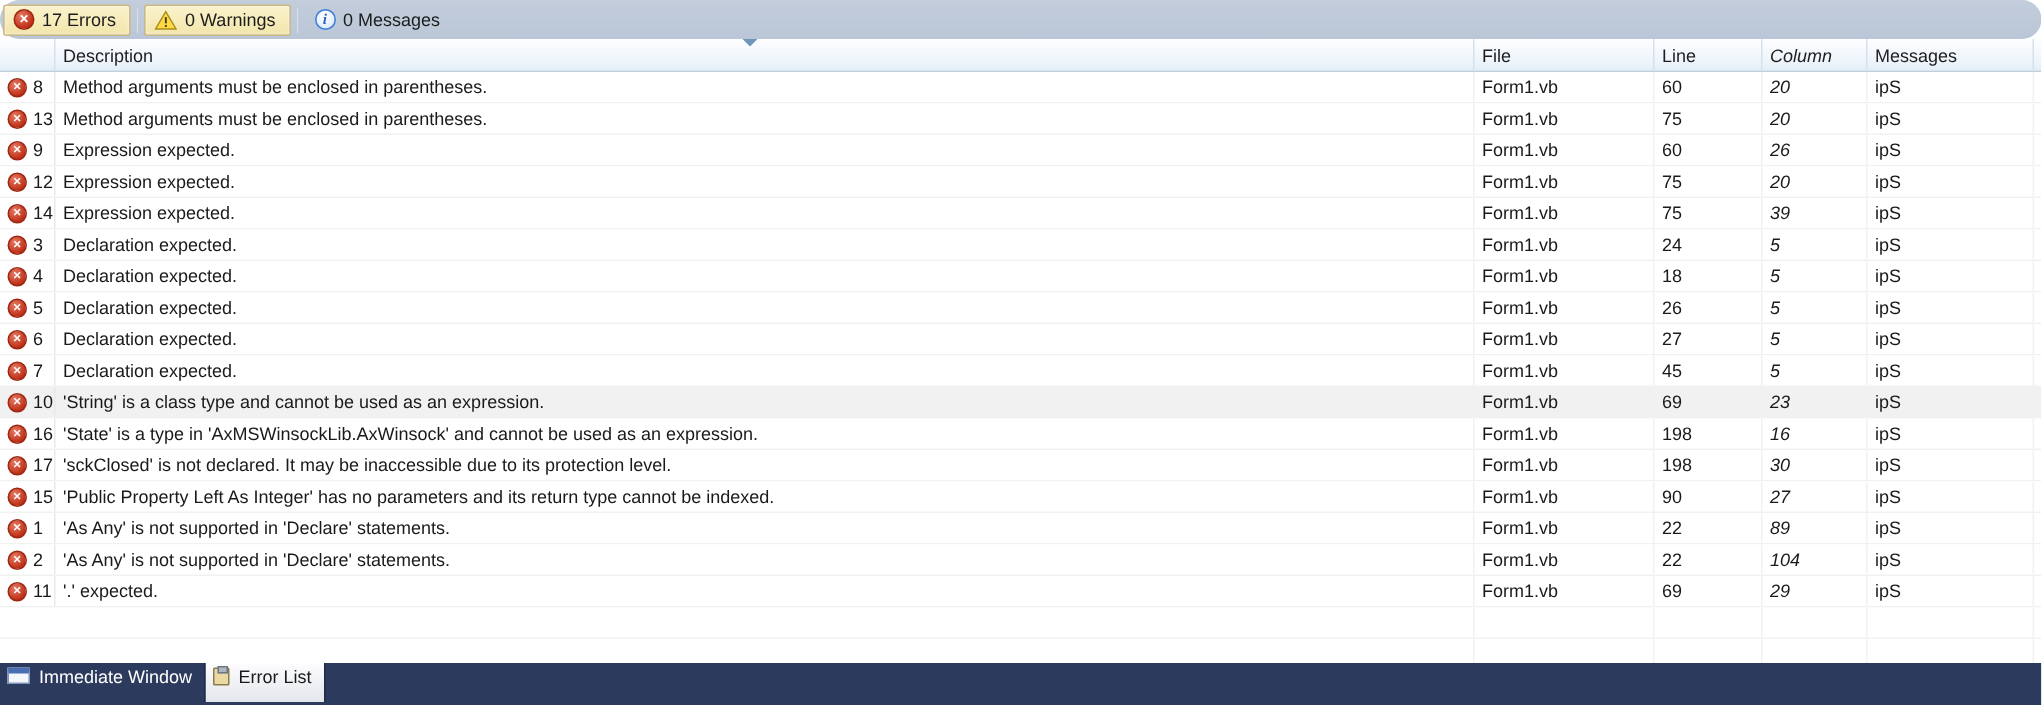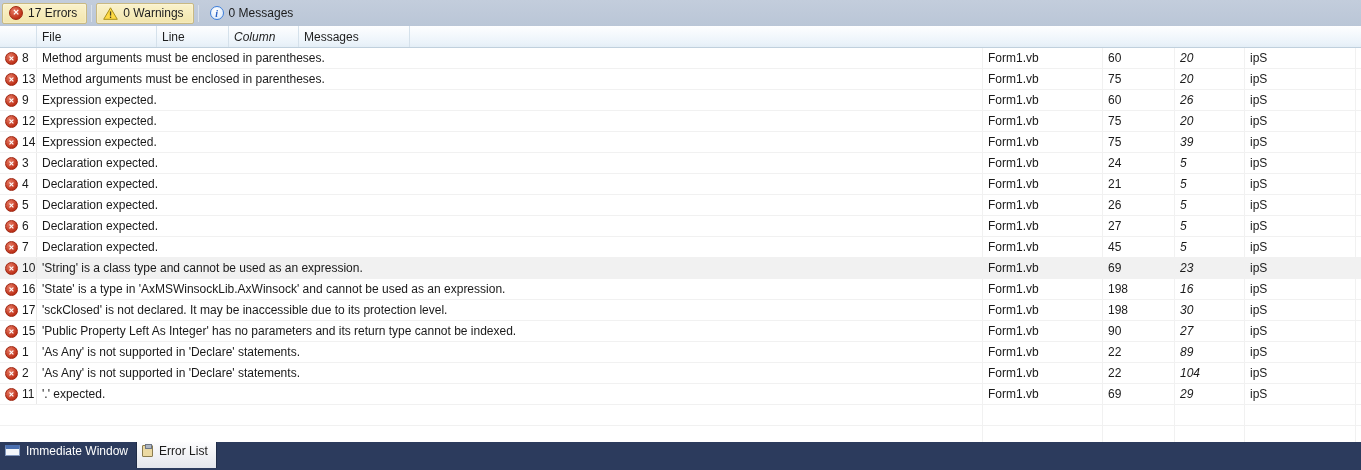--- a/index.html
+++ b/index.html
@@ -1,21 +1,21 @@
 <!DOCTYPE html>
 <html><head>
 <meta charset="utf-8">
 <style>
   * { box-sizing: border-box; margin: 0; padding: 0; }
   html, body { width: 1361px; height: 470px; overflow: hidden; }
   body { font-family: "Liberation Sans", sans-serif; font-size: 12px; color: #1a1a1a; background: #fff; }
   .app { position: relative; width: 1361px; height: 470px; background: #fff; overflow: hidden; }
 
   
-  .toolbar { height: 26px; background: linear-gradient(#C3CDDC, #BAC6D7); display: flex; align-items: center; padding-left: 2px; }
+  .toolbar { height: 26px; background: linear-gradient(#C3CDDC, #BAC6D7); display: flex; align-items: center; padding-left: 2px; border-radius: 13px; }
   .tb-btn { display: flex; align-items: center; gap: 5px; height: 21px; padding: 0 9px 0 6px; border-radius: 2px; cursor: default; }
   .tb-btn.pressed { background: linear-gradient(#FAF2CB, #F2E5AC); border: 1px solid #C9B982; box-shadow: inset 0 0 2px rgba(255,255,255,.8); }
   .tb-btn.flat { background: transparent; border: 1px solid transparent; }
   .tb-sep { width: 1px; height: 17px; background: #95A3B6; border-right: 1px solid #D9E0EA; margin: 0 4px; }
   .tb-label { white-space: nowrap; color: #1c1c1c; }
 
   
   .icon-error { width: 14px; height: 14px; border-radius: 50%; background: radial-gradient(circle at 35% 30%, #E77A63, #BE3018 72%);
     display: inline-flex; align-items: center; justify-content: center; flex: 0 0 auto;
     color: #fff; font-size: 8px; font-weight: bold; line-height: 1; border: 1px solid #9E2712; }
@@ -87,20 +87,24 @@
     </div>
     <div class="tb-sep"></div>
     <div class="tb-btn flat">
       <span class="icon-info"></span>
       <span class="tb-label">0 Messages</span>
     </div>
   </div>
 
   <div class="grid-header">
     <div class="gh-cell c-iconnum"></div>
+    <div class="gh-cell c-desc sep">
+      <span>Description</span>
+      <span class="sort-arrow"></span>
+    </div>
     <div class="gh-cell c-file sep">
       <span>File</span>
     </div>
     <div class="gh-cell c-line sep">
       <span>Line</span>
     </div>
     <div class="gh-cell c-col sep">
       <span>Column</span>
     </div>
     <div class="gh-cell c-proj sep">
@@ -182,21 +186,21 @@
       <div class="cell c-proj vline">ipS</div>
       <div class="cell c-tail vline"></div>
     </div>
       <div class="row">
       <div class="cell c-iconnum">
         <span class="icon-error"></span>
         <span class="num">4</span>
       </div>
       <div class="cell c-desc">Declaration expected.</div>
       <div class="cell c-file vline">Form1.vb</div>
-      <div class="cell c-line vline">21</div>
+      <div class="cell c-line vline">18</div>
       <div class="cell c-col vline">5</div>
       <div class="cell c-proj vline">ipS</div>
       <div class="cell c-tail vline"></div>
     </div>
       <div class="row">
       <div class="cell c-iconnum">
         <span class="icon-error"></span>
         <span class="num">5</span>
       </div>
       <div class="cell c-desc">Declaration expected.</div>

